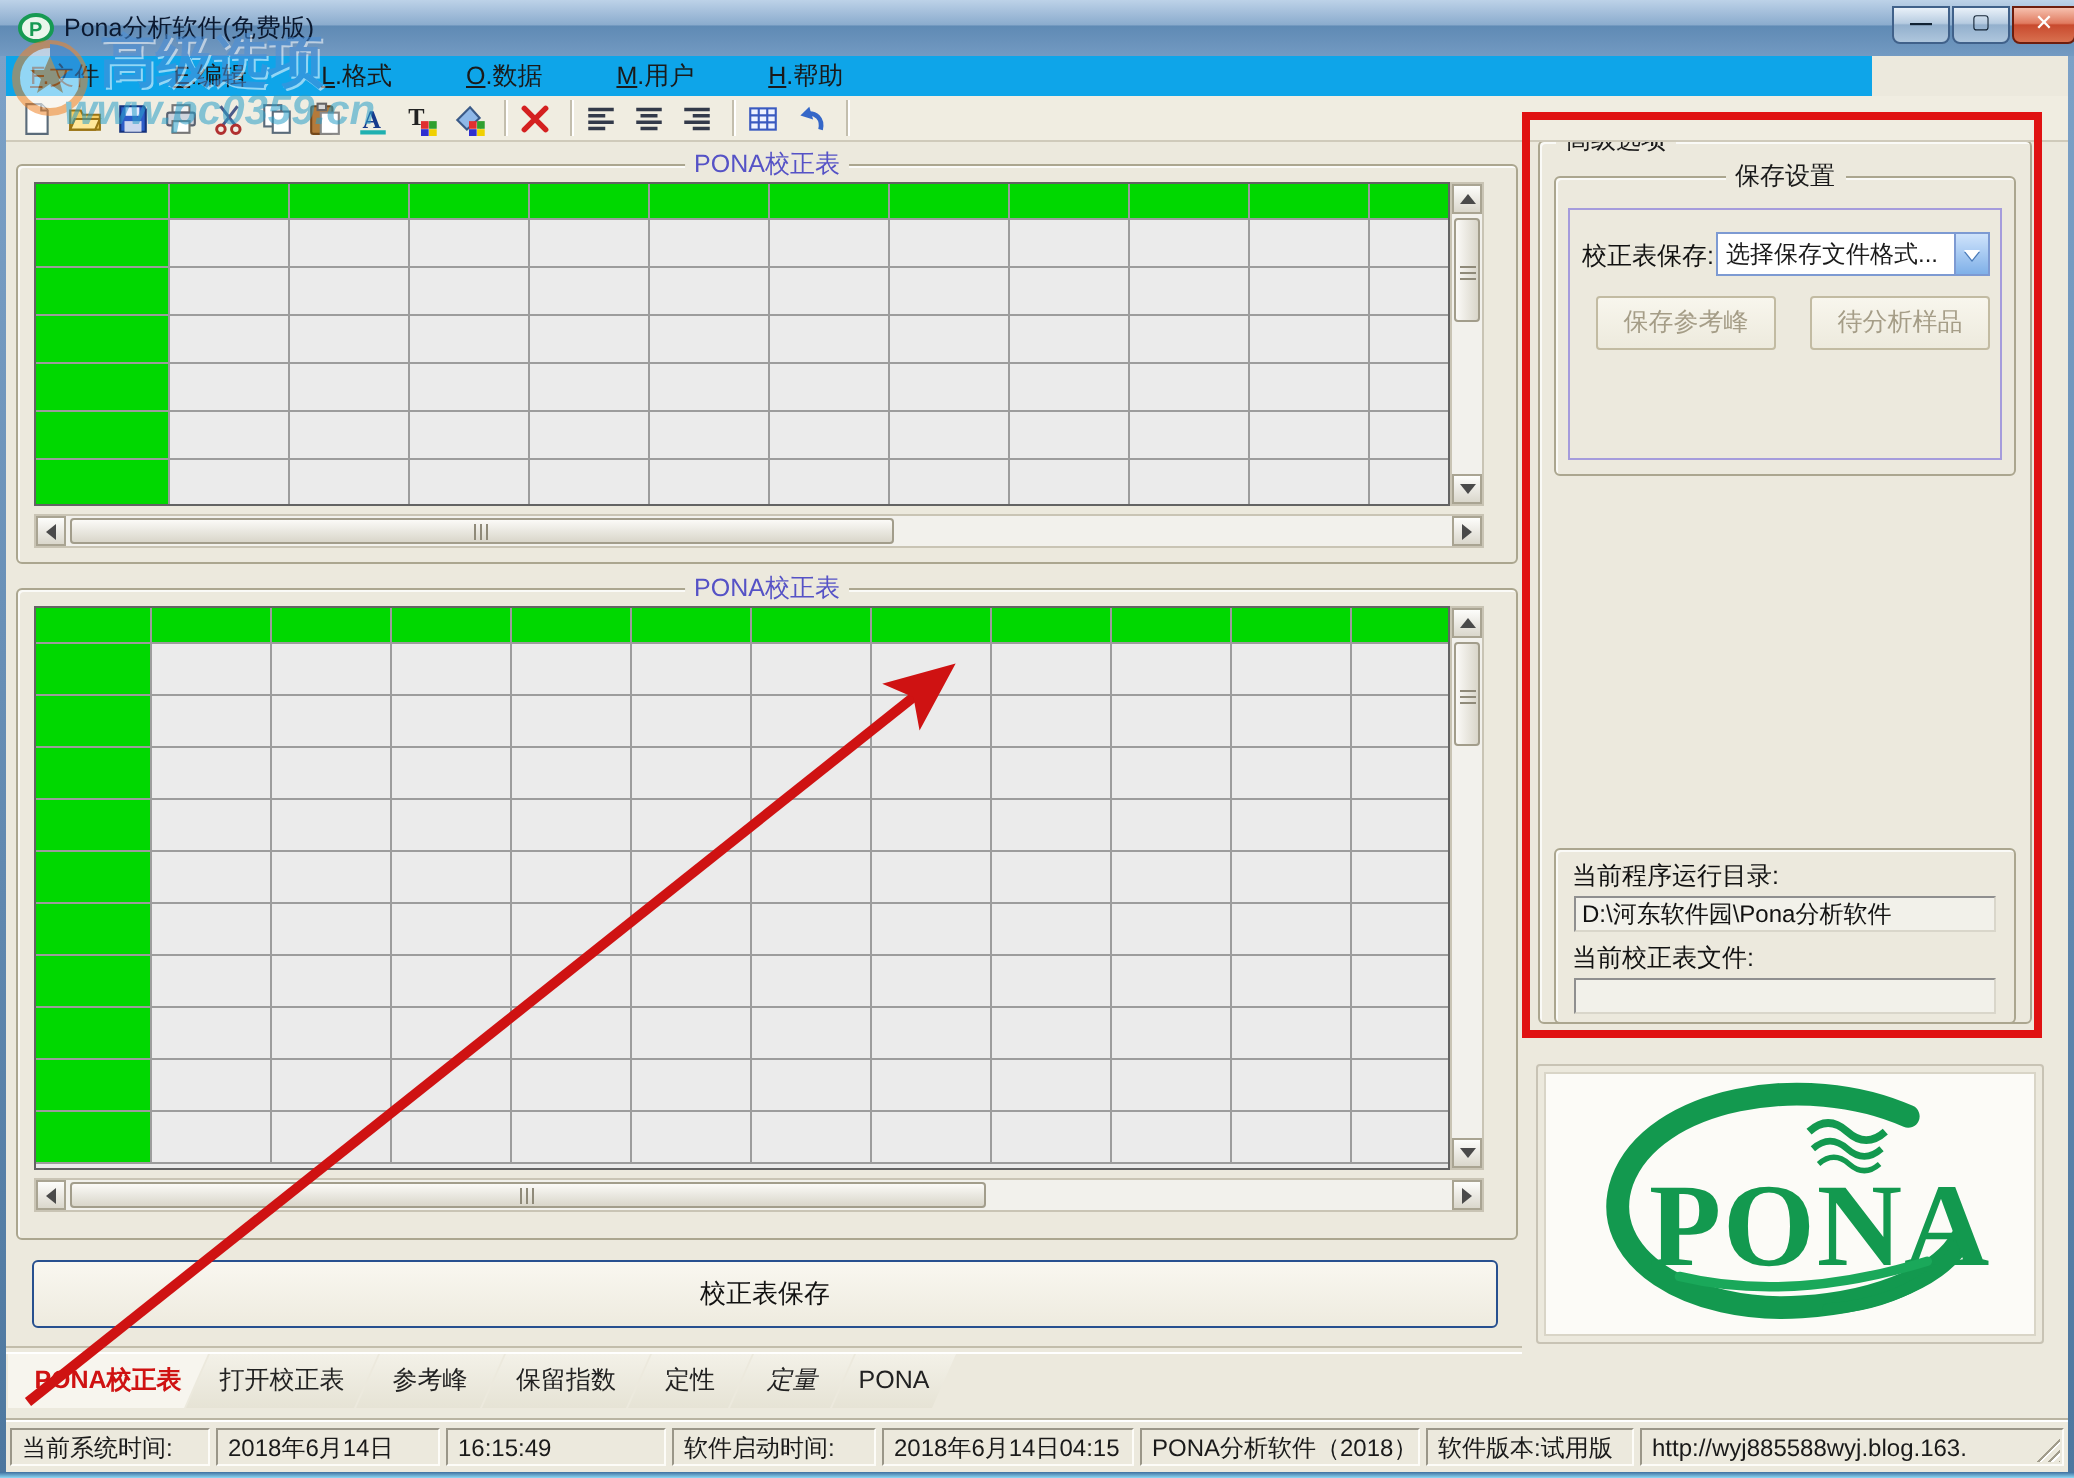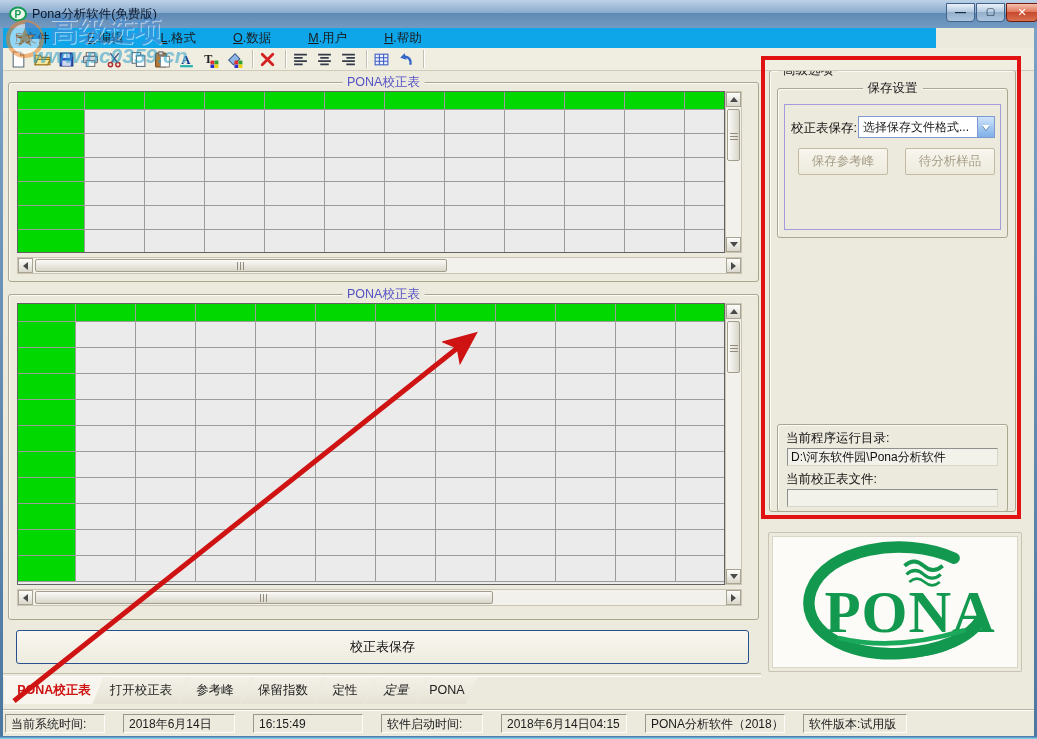--- a/index.html
+++ b/index.html
@@ -65,21 +65,21 @@
   
   #tabs-line{position:absolute;left:3px;top:673px;width:758px;height:2px;border-top:1px solid #c2bdab;border-bottom:1px solid #fff;}
   #tabrow{position:absolute;left:4px;top:677px;height:27px;display:flex;z-index:6;}
   .tab{height:27px;line-height:26px;text-align:center;font-size:12.5px;color:#222;background:linear-gradient(180deg,#f3f1e8,#e6e3d5);
     clip-path:polygon(12px 0,100% 0,calc(100% - 12px) 100%,0 100%);margin-right:-11px;cursor:pointer;white-space:nowrap;}
   .tab.first{clip-path:polygon(0 0,100% 0,calc(100% - 12px) 100%,0 100%);}
   .tab.active{background:#f7f5ee;color:#cf1212;font-weight:bold;}
   
   #statusbar{position:absolute;left:3px;top:710px;width:1031px;height:26px;background:#ece9dd;
     border-top:1px solid #fff;box-shadow:0 -1px 0 #b9b4a2;display:flex;align-items:center;padding:0 2px;box-sizing:border-box;z-index:6;}
-  .scell{height:19px;line-height:18px;font-size:12px;padding:0 5px;margin-right:18px;box-sizing:border-box;
+  .scell{height:19px;line-height:18px;font-size:12px;padding:0 5px;margin-right:3px;box-sizing:border-box;
     border:1px solid;border-color:#9a9688 #fdfcf8 #fdfcf8 #9a9688;white-space:nowrap;overflow:hidden;position:relative;}
   #resize-grip{position:absolute;right:1px;bottom:1px;width:13px;height:13px;
     background:repeating-linear-gradient(135deg,transparent 0 2px,#a19c8c 2px 3px,#fff 3px 4px);
     clip-path:polygon(100% 0,100% 100%,0 100%);}
   
   #red-rect{position:absolute;left:761px;top:56px;width:260px;height:463px;border:4px solid #e01212;box-sizing:border-box;z-index:40;pointer-events:none;}
   .purplebox{position:absolute;border:1px solid #a59cdc;}
   .adv-label{position:absolute;font-size:12.5px;color:#111;white-space:nowrap;}
   .dropdown{position:absolute;height:22px;background:#fff;border:1px solid #7d9ad2;box-sizing:border-box;display:flex;align-items:center;cursor:pointer;}
   .dd-text{flex:1;font-size:12px;padding:0 4px;white-space:nowrap;overflow:hidden;}
@@ -567,20 +567,21 @@
     </div>
 
   <div id="statusbar">
       <div class="scell" style="width: 100px;">当前系统时间:</div>
       <div class="scell" style="width: 112px;">2018年6月14日</div>
       <div class="scell" style="width: 110px;">16:15:49</div>
       <div class="scell" style="width: 102px;">软件启动时间:</div>
       <div class="scell" style="width: 126px;">2018年6月14日04:15</div>
       <div class="scell" style="width: 140px;">PONA分析软件（2018）</div>
       <div class="scell" style="width: 104px;">软件版本:试用版</div>
+      <div class="scell" style="flex: 1 1 0%; margin-right: 0px;">http://wyj885588wyj.blog.163.<span id="resize-grip"></span></div>
     </div>
 
   <div class="groupbox" style="left:769px;top:70px;width:245px;height:440px;">
     <span class="gb-legend" style="left:8px;">高级选项</span>
   </div>
 
   <div class="groupbox" style="left:777px;top:88px;width:229px;height:148px;">
     <span class="gb-legend center">保存设置</span>
     <div class="purplebox" style="left:6px;top:15px;width:215px;height:124px;">
       <span class="adv-label" style="left:6px;top:15px;">校正表保存:</span>

